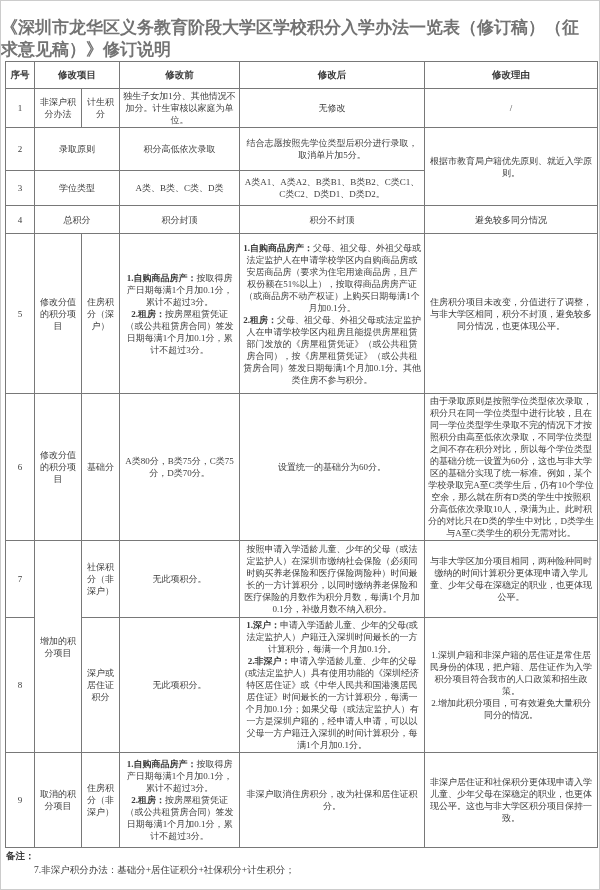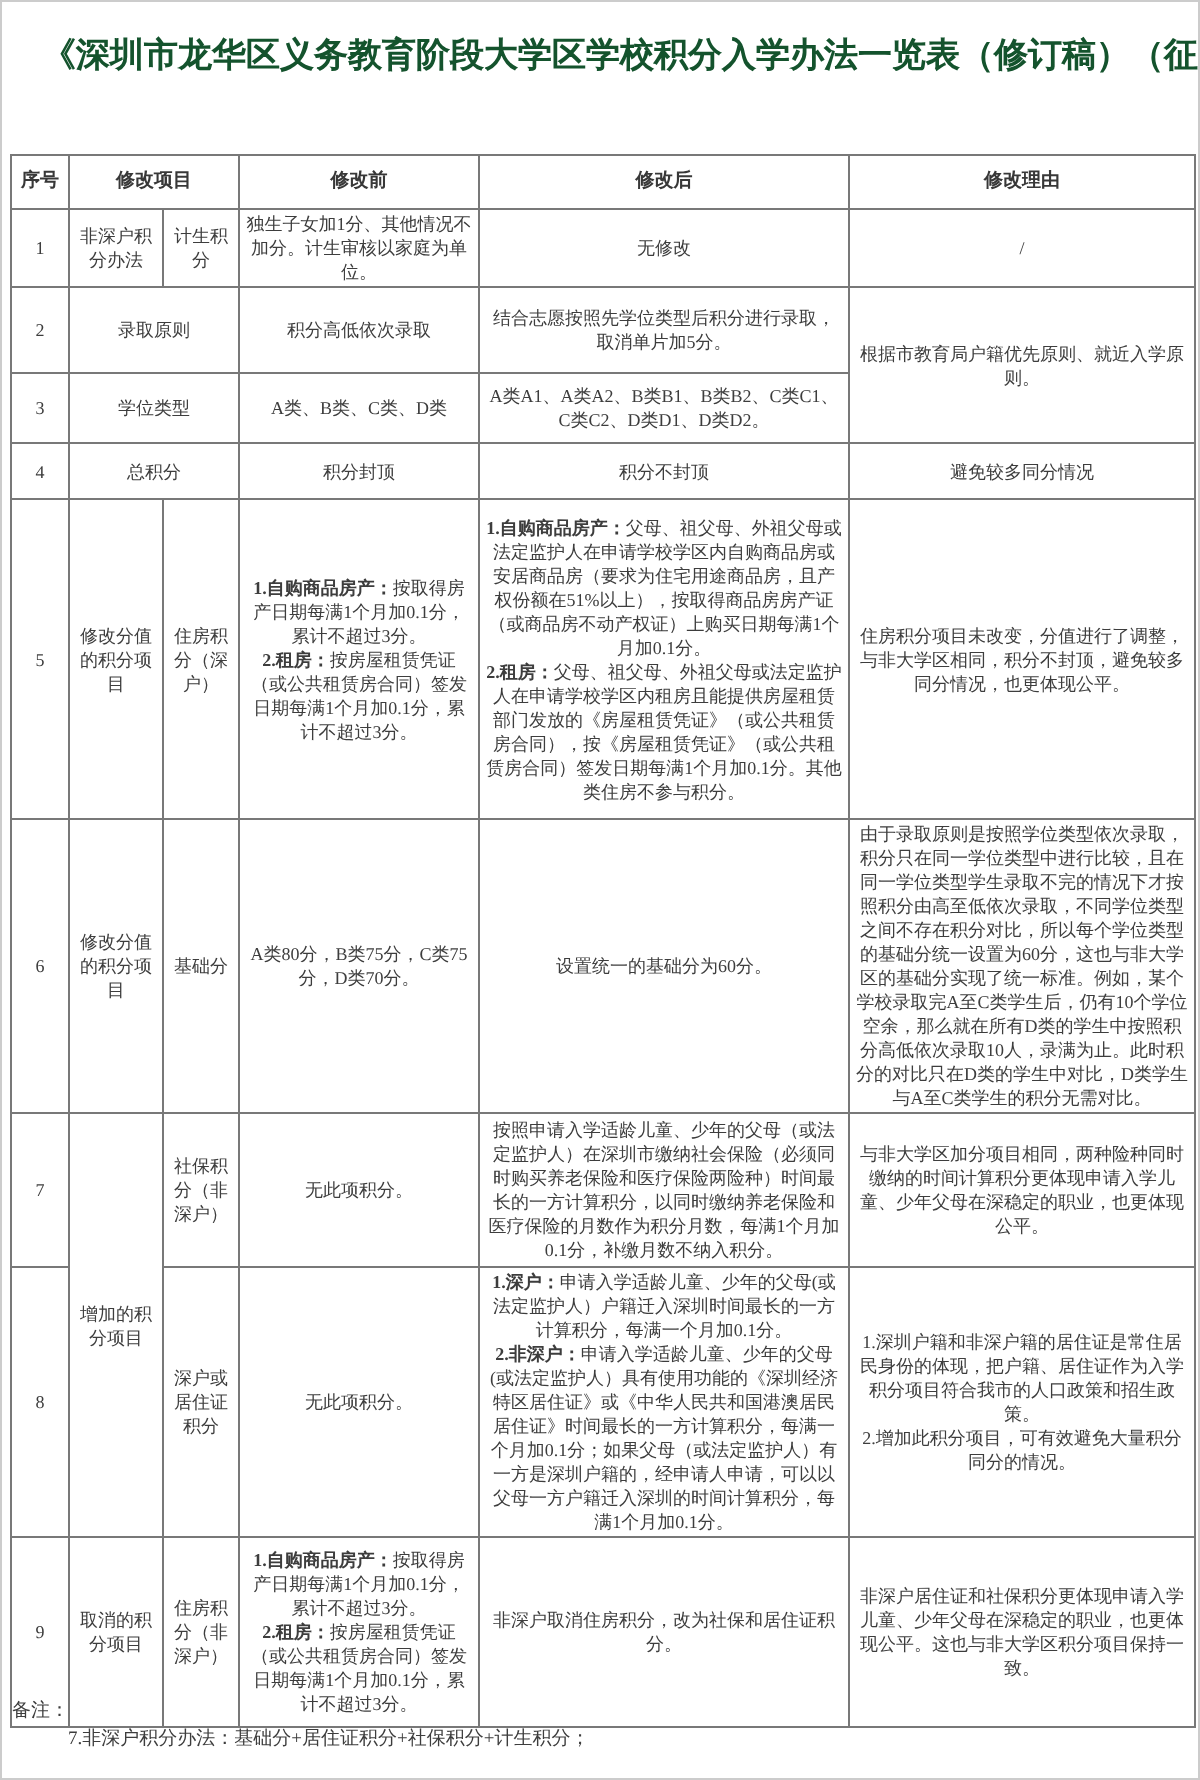--- a/index.html
+++ b/index.html
@@ -15,31 +15,31 @@
     width: 600px; height: 890px;
     background: #ffffff;
     border: 1px solid #cccccc;
     overflow: hidden;
   }
   .doc-title {
     position: absolute;
     top: 16px; left: 0;
     width: 100%;
     margin: 0;
-    text-align: right;
+    text-align: left;
     font-weight: bold;
     font-size: 17px;
     line-height: 22px;
-    color: #14532d;
+    color: #737373;
   }
   .doc-title span { display: block; }
 
   table.rev {
     position: absolute;
-    top: 76px; left: 4px;
+    top: 60px; left: 4px;
     width: 592px;
     border-collapse: collapse;
     table-layout: fixed;
   }
   .rev th, .rev td {
     border: 1px solid #787878;
     font-size: 9px;
     line-height: 12px;
     padding: 1px 3px;
     text-align: center;
@@ -66,30 +66,31 @@
 
   .notes {
     position: absolute;
     left: 5px; top: 848px;
     width: 570px;
     font-size: 9.5px;
     line-height: 14px;
     color: #3d3d3d;
   }
   .notes .first { display: flex; }
-  .notes .first .lbl { white-space: nowrap; }
+  .notes .first .lbl { white-space: nowrap; font-weight: bold; }
   .notes .cont { padding-left: 28px; }
 </style>
 </head>
 <body>
 
 <div class="page">
 
   <h1 class="doc-title">
     <span>《深圳市龙华区义务教育阶段大学区学校积分入学办法一览表（修订稿）（征</span>
+    <span>求意见稿）》修订说明</span>
   </h1>
 
   <table class="rev">
     <colgroup>
       <col style="width:29px">
         <col style="width:47px">
         <col style="width:38px">
       <col style="width:120px">
         <col style="width:185px">
         <col style="width:173px">

